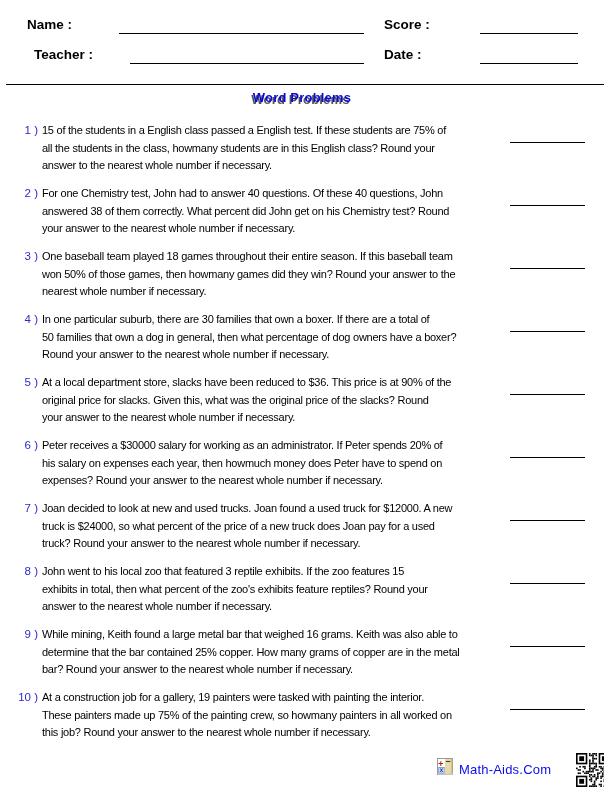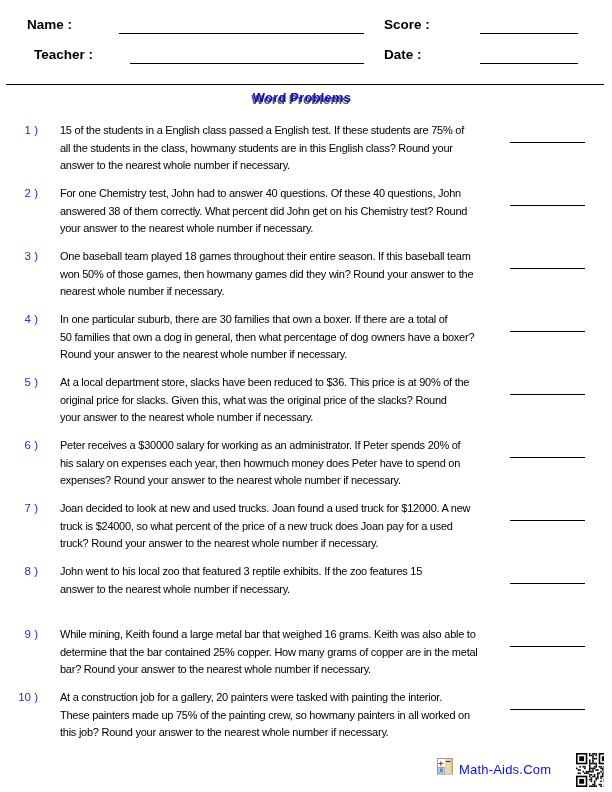--- a/index.html
+++ b/index.html
@@ -22,21 +22,21 @@
   
   .title { position:absolute; left:0; right:0; top:90px; text-align:center;
            font-size:13px; font-weight:bold; color:#0a0ad6;
            text-shadow:-1.5px 1.5px 0 #555; letter-spacing:0.2px; }
 
   
   .problems { position:absolute; left:0; top:0; width:612px; }
   .problem { position:absolute; left:0; width:612px; height:63px; }
   .problem-number { position:absolute; left:0; top:1.5px; width:38px; text-align:right;
                     color:#2a2acc; font-size:11.5px; white-space:pre; }
-  .problem-text { position:absolute; left:60px; top:0; width:434px; font-size:11px;
+  .problem-text { position:absolute; left:42px; top:0; width:434px; font-size:11px;
                   line-height:17.5px; color:#000; letter-spacing:-0.25px; }
   .problem-line { white-space:nowrap; }
   .answer-line { position:absolute; left:510px; top:20px; width:75px; height:0;
                  border-bottom:1.4px solid #000; }
 
   
   .footer-logo { position:absolute; left:437px; top:758px; width:17px; height:18px; }
   .footer-brand { position:absolute; left:459px; top:762px; font-size:13px; color:#0b0bee;
                   text-decoration:none; letter-spacing:0.2px; }
   .qr { position:absolute; left:576px; top:752px; width:34px; height:36px; }
@@ -126,39 +126,40 @@
         <div class="problem-line">truck is $24000, so what percent of the price of a new truck does Joan pay for a used</div>
         <div class="problem-line">truck? Round your answer to the nearest whole number if necessary.</div>
       </div>
       <span class="answer-line"></span>
     </div>
 
     <div class="problem" style="top: 563px;">
       <span class="problem-number">8 )</span>
       <div class="problem-text">
         <div class="problem-line">John went to his local zoo that featured 3 reptile exhibits. If the zoo features 15</div>
+        <div class="problem-line">exhibits in total, then what percent of the zoo's exhibits feature reptiles? Round your</div>
         <div class="problem-line">answer to the nearest whole number if necessary.</div>
       </div>
       <span class="answer-line"></span>
     </div>
 
     <div class="problem" style="top: 626px;">
       <span class="problem-number">9 )</span>
       <div class="problem-text">
         <div class="problem-line">While mining, Keith found a large metal bar that weighed 16 grams. Keith was also able to</div>
         <div class="problem-line">determine that the bar contained 25% copper. How many grams of copper are in the metal</div>
         <div class="problem-line">bar? Round your answer to the nearest whole number if necessary.</div>
       </div>
       <span class="answer-line"></span>
     </div>
 
     <div class="problem" style="top: 689px;">
       <span class="problem-number">10 )</span>
       <div class="problem-text">
-        <div class="problem-line">At a construction job for a gallery, 20 painters were tasked with painting the interior.</div>
+        <div class="problem-line">At a construction job for a gallery, 19 painters were tasked with painting the interior.</div>
         <div class="problem-line">These painters made up 75% of the painting crew, so howmany painters in all worked on</div>
         <div class="problem-line">this job? Round your answer to the nearest whole number if necessary.</div>
       </div>
       <span class="answer-line"></span>
     </div>
   </div>
 
   <span class="footer-logo">
     <svg width="17" height="18" viewBox="0 0 17 18">
       <rect x="0.5" y="0.5" width="15" height="16" fill="#ffffff" stroke="#9a9a9a"></rect>

